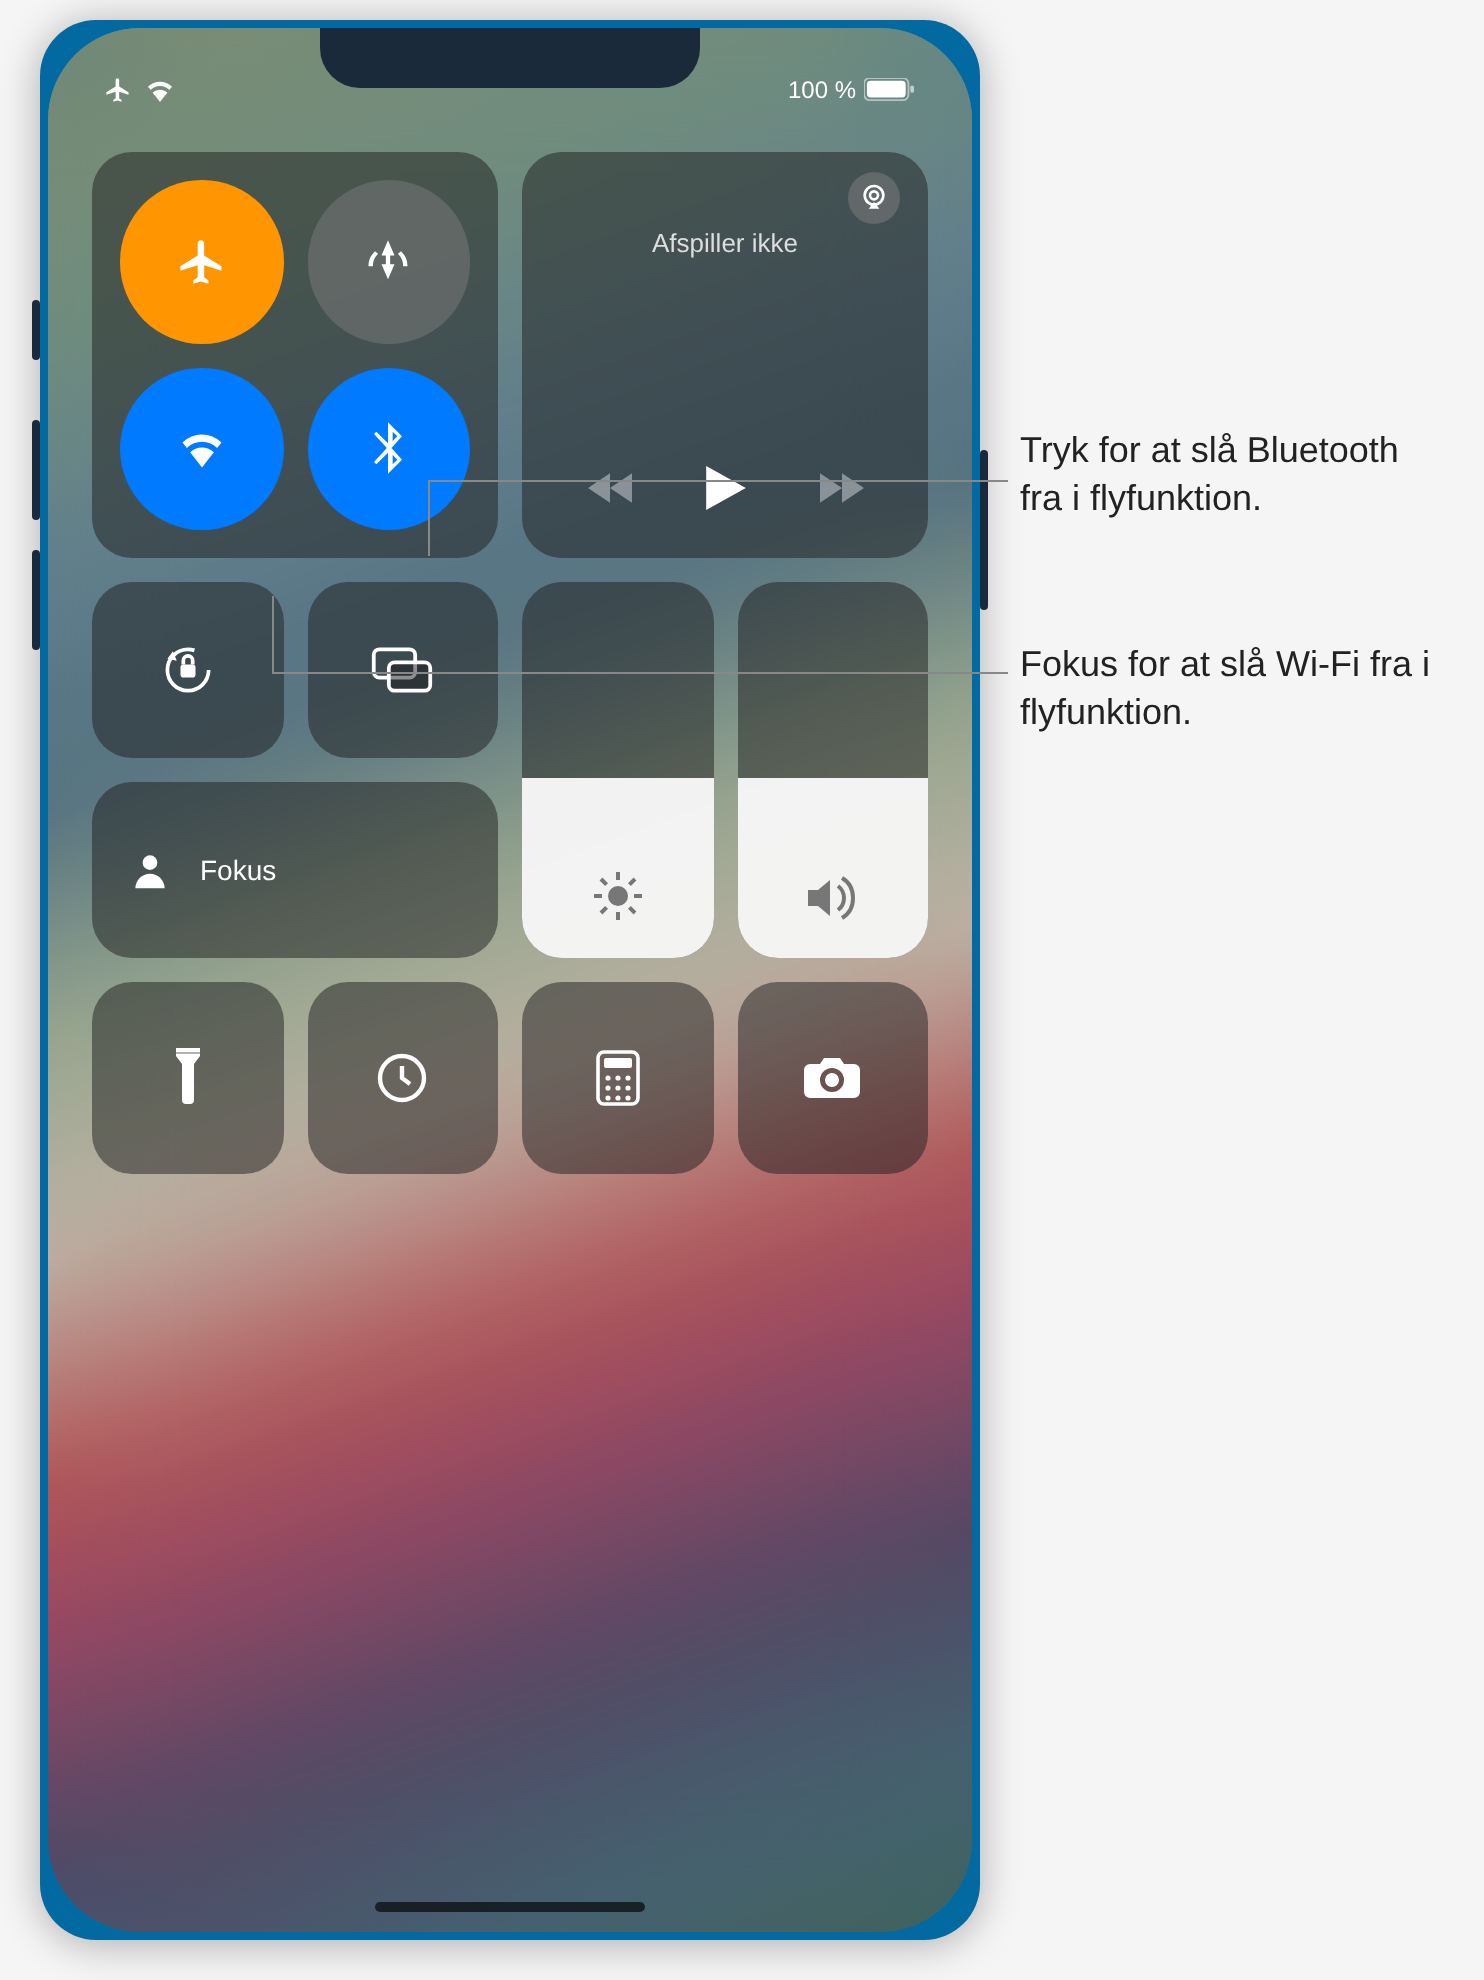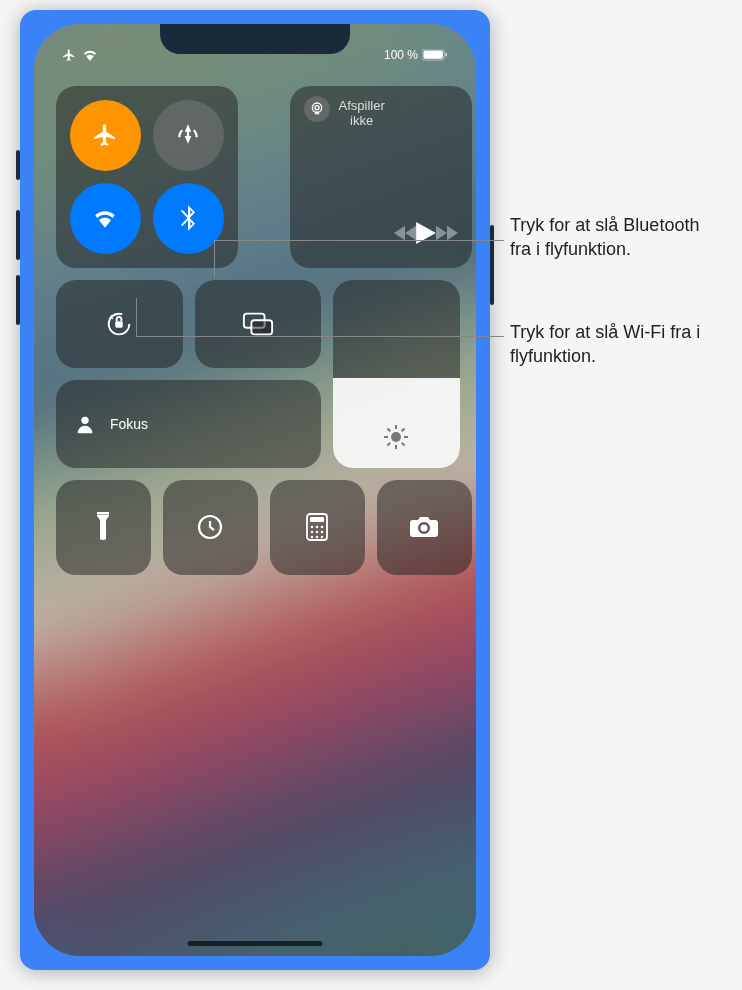--- a/index.html
+++ b/index.html
@@ -9,23 +9,23 @@
     width: 742px;
     height: 990px;
     position: relative;
   }
   .phone-frame {
     position: absolute;
     left: 20px;
     top: 10px;
     width: 470px;
     height: 960px;
-    background: #3b82f6;
-    border-radius: 16px;
-    padding: 14px;
+    background: #0369a1;
+    border-radius: 28px;
+    padding: 4px;
     box-shadow: 0 2px 20px rgba(0,0,0,0.3);
   }
   .phone-screen {
     width: 100%;
     height: 100%;
     background: linear-gradient(160deg, #8a9a7a 0%, #7a9a8a 15%, #6a8a9a 25%, #5a7a8a 35%, #a8b89a 45%, #d8c8b8 55%, #c85a5a 65%, #a84a6a 72%, #584a6a 82%, #486a7a 92%, #486858 100%);
     border-radius: 46px;
     position: relative;
     overflow: hidden;
   }
@@ -102,22 +102,21 @@
     cursor: pointer;
   }
   .conn-button.orange { background: #ff9500; }
   .conn-button.blue { background: #007aff; }
   .conn-button.grey { background: rgba(120,120,120,0.55); }
 
   .media-module {
     aspect-ratio: 1;
     padding: 10px 14px 14px;
     display: flex;
-    flex-direction: row;
-    margin-left: 40px;
+    flex-direction: column;
   }
   .media-top { display: flex; justify-content: flex-end; }
   .airplay-icon-wrap {
     width: 26px; height: 26px;
     border-radius: 50%;
     background: rgba(120,120,120,0.6);
     display: flex; align-items: center; justify-content: center;
   }
   .media-title { color: #ddd; font-size: 13px; text-align: center; margin-top: 2px; }
   .media-controls {
@@ -126,21 +125,21 @@
     align-items: center;
     margin-top: auto;
     margin-bottom: 10px;
   }
   .media-btn { color: #fff; cursor: pointer; }
   .media-btn.side { opacity: 0.4; }
 
   .row-two {
     grid-column: 1 / 3;
     display: grid;
-    grid-template-columns: repeat(3, 1fr);
+    grid-template-columns: repeat(4, 1fr);
     grid-template-rows: 88px 88px;
     gap: 12px;
   }
   .small-tile {
     background: rgba(30,30,30,0.5);
     border-radius: 20px;
     display: flex;
     align-items: center;
     justify-content: center;
     cursor: pointer;
@@ -402,19 +401,19 @@
         </div>
       </div>
 
     </div>
 
     <div class="home-indicator"></div>
   </div>
 </div>
 
 <div class="callout callout-1">Tryk for at slå Bluetooth fra i flyfunktion.</div>
-<div class="callout callout-2">Tryk for at slå Wi-Fi fra i flyfunktion.</div>
+<div class="callout callout-2">Fokus for at slå Wi-Fi fra i flyfunktion.</div>
 
 <div class="callout-line" style="left:214px; top:240px; width:290px;"></div>
 <div class="callout-vline" style="left:214px; top:240px;"></div>
 
 <div class="callout-line" style="left:136px; top:336px; width:368px;"></div>
 <div class="callout-vline" style="left:136px; top:298px;"></div>
 
 </body></html>

